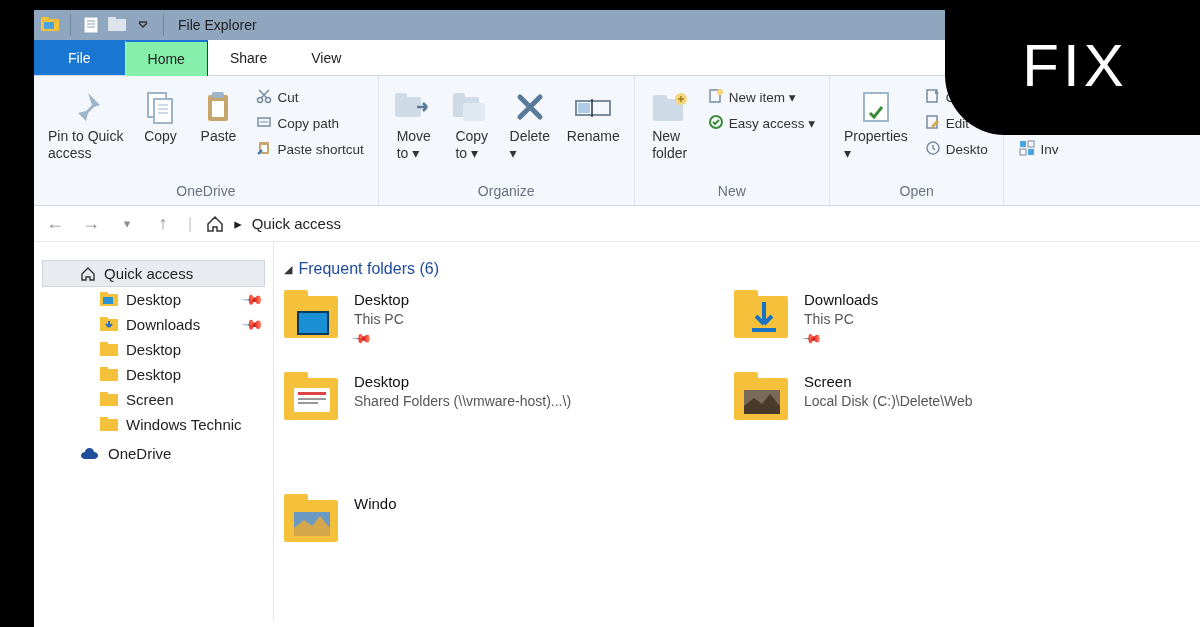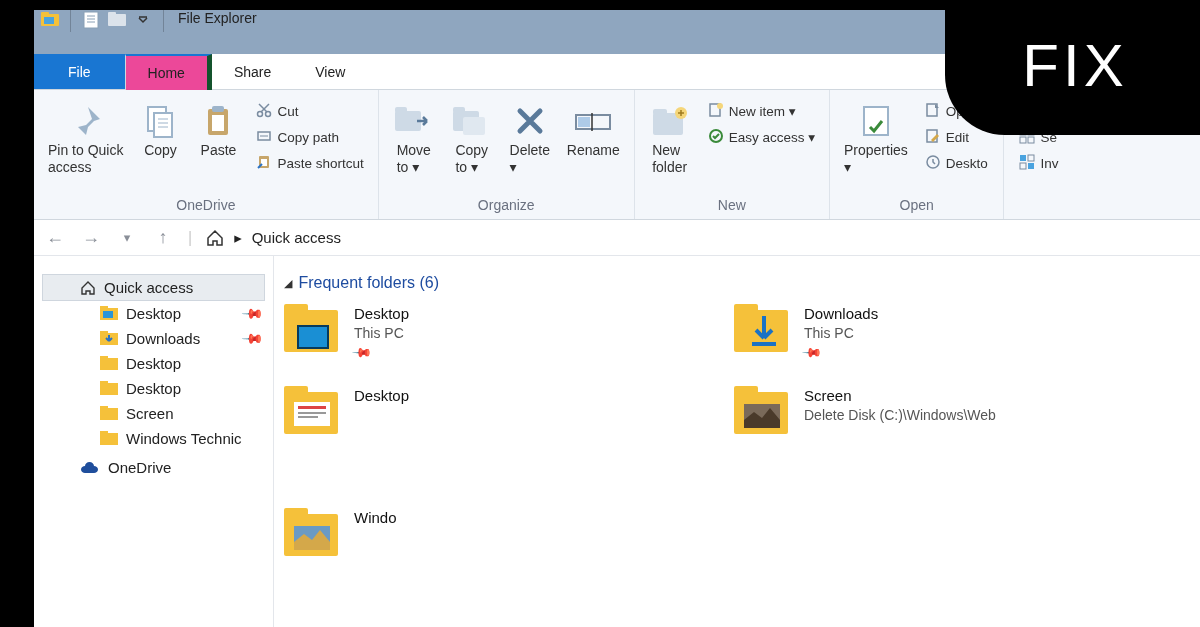--- a/index.html
+++ b/index.html
@@ -1,25 +1,25 @@
 <!DOCTYPE html>
 <html><head>
 <meta charset="utf-8">
 <style>
 * { margin: 0; padding: 0; box-sizing: border-box; font-family: "Segoe UI", Arial, sans-serif; }
 body { background: #000; width: 1200px; height: 627px; overflow: hidden; position: relative; }
 .window { position: absolute; left: 34px; top: 10px; right: 0; bottom: 0; background: #fff; }
-.titlebar { background: #8fa6bf; height: 44px; display: flex; padding: 0 6px; gap: 6px; }
+.titlebar { background: #8fa6bf; height: 30px; display: flex; align-items: center; padding: 0 6px; gap: 6px; }
 .titlebar .qat-icon { width: 20px; height: 20px; display: inline-flex; align-items: center; justify-content: center; }
 .titlebar .sep { width: 1px; height: 22px; background: rgba(0,0,0,0.2); margin: 0 4px; }
 .titlebar .title { color: #222; font-size: 14px; margin-left: 4px; }
 .tabs { background: #fff; height: 36px; display: flex; align-items: stretch; border-bottom: 1px solid #d0d7de; }
 .tab-file { background: #1976d2; color: #fff; padding: 0 34px; display: flex; align-items: center; font-size: 14px; }
 .tab { padding: 0 22px; display: flex; align-items: center; font-size: 14px; color: #222; cursor: pointer; position: relative; }
-.tab.active { background: #ec4899; border-top: 2px solid #1976d2; border-left: 1px solid #d0d7de; border-right: 5px solid #14532d; margin-bottom: -1px; }
+.tab.active { background: #86efac; border-top: 2px solid #1976d2; border-left: 1px solid #d0d7de; border-right: 1px solid #14532d; margin-bottom: -1px; }
 .ribbon { background: #f4f7fb; height: 130px; display: flex; border-bottom: 1px solid #d0d7de; }
 .ribbon-group { padding: 6px 8px 2px; display: flex; flex-direction: column; border-right: 1px solid #dde3ea; }
 .ribbon-group .items { flex: 1; display: flex; align-items: flex-start; gap: 4px; }
 .ribbon-group .label { text-align: center; font-size: 14px; color: #6a7180; padding: 4px 0; }
 .ribbon-btn-big { display: flex; flex-direction: column; align-items: center; padding: 4px 6px; font-size: 14px; color: #333; text-align: left; line-height: 1.2; cursor: pointer; }
 .ribbon-btn-big .icon { width: 42px; height: 42px; display: flex; align-items: center; justify-content: center; }
 .ribbon-col { display: flex; flex-direction: column; gap: 2px; padding-top: 2px; }
 .ribbon-btn-small { display: flex; align-items: flex-end; gap: 4px; padding: 3px 6px; font-size: 13.5px; color: #333; cursor: pointer; white-space: nowrap; }
 .ribbon-btn-small .icon { width: 18px; height: 18px; display: flex; align-items: center; justify-content: center; }
 .navbar { height: 36px; display: flex; align-items: center; padding: 0 10px; gap: 14px; border-bottom: 1px solid #e3e6eb; }
@@ -470,34 +470,35 @@
                 <rect x="0" y="6" width="54" height="42" fill="#f5c13a" rx="2"></rect>
                 <rect x="0" y="0" width="24" height="10" fill="#f5c13a" rx="2"></rect>
                 <rect x="10" y="16" width="36" height="24" fill="#fff"></rect>
                 <rect x="14" y="20" width="28" height="3" fill="#d44"></rect>
                 <rect x="14" y="26" width="28" height="2" fill="#999"></rect>
                 <rect x="14" y="30" width="20" height="2" fill="#999"></rect>
               </svg>
             </div>
           <div class="folder-info">
             <div class="folder-name">Desktop</div>
+            <div class="folder-sub">Shared Folders (\\vmware-host)...\)</div>
           </div>
         </div>
         <div class="folder-item" style="width:320px">
           <div class="folder-icon">
               <svg width="60" height="52" viewBox="0 0 60 52">
                 <rect x="0" y="6" width="54" height="42" fill="#f5c13a" rx="2"></rect>
                 <rect x="0" y="0" width="24" height="10" fill="#f5c13a" rx="2"></rect>
                 <rect x="10" y="18" width="36" height="24" fill="#7a6a5a"></rect>
                 <path d="M10 34l10-8 8 6 8-10 10 12v8H10z" fill="#4a3a2a"></path>
               </svg>
             </div>
           <div class="folder-info">
             <div class="folder-name">Screen</div>
-            <div class="folder-sub">Delete Disk (C:)\Windows\Web</div>
+            <div class="folder-sub">Local Disk (C:)\Delete\Web</div>
           </div>
         </div>
         <div class="folder-item" style="width:120px">
           <div class="folder-icon">
               <svg width="60" height="52" viewBox="0 0 60 52">
                 <rect x="0" y="6" width="54" height="42" fill="#f5c13a" rx="2"></rect>
                 <rect x="0" y="0" width="24" height="10" fill="#f5c13a" rx="2"></rect>
                 <rect x="10" y="18" width="36" height="24" fill="#6a9ac4"></rect>
                 <path d="M10 34l10-8 8 6 8-10 10 12v8H10z" fill="#d4a84a"></path>
               </svg>

